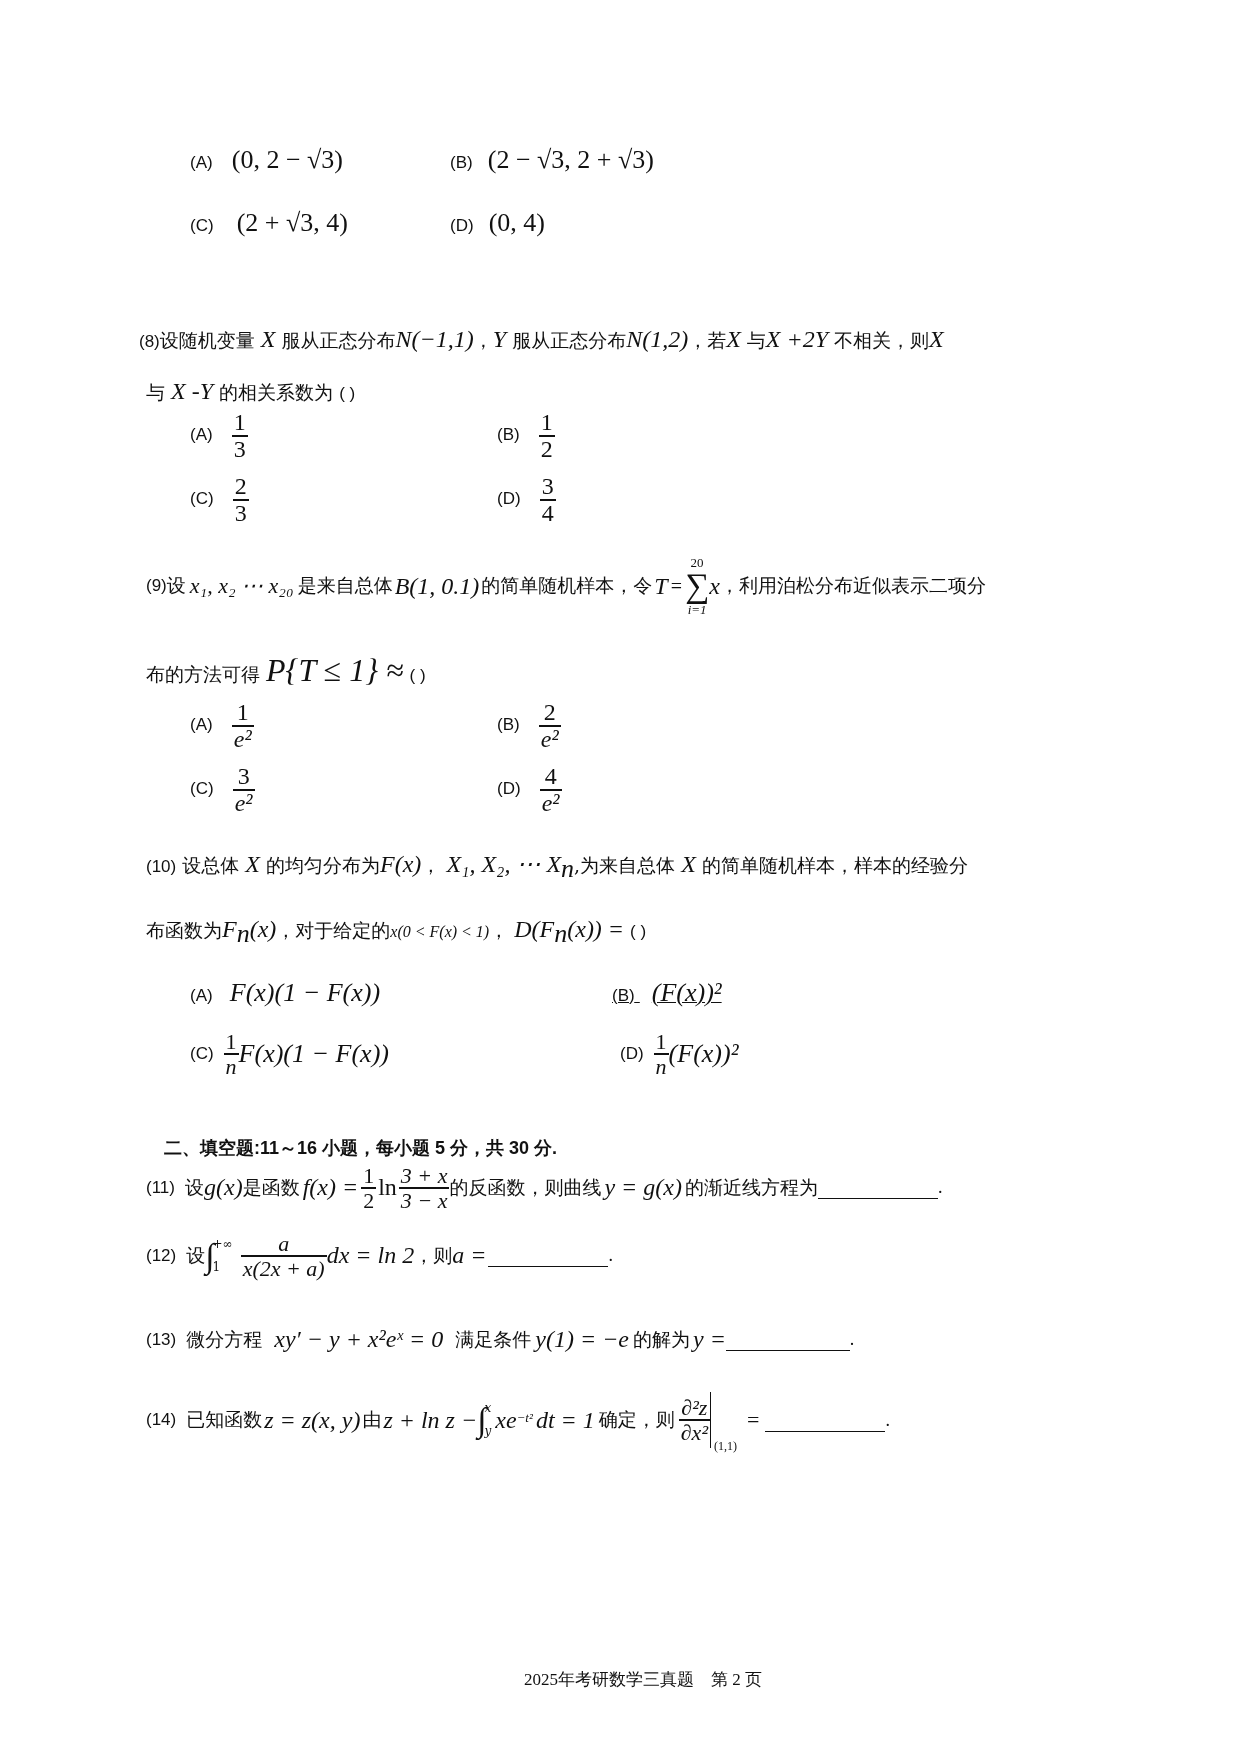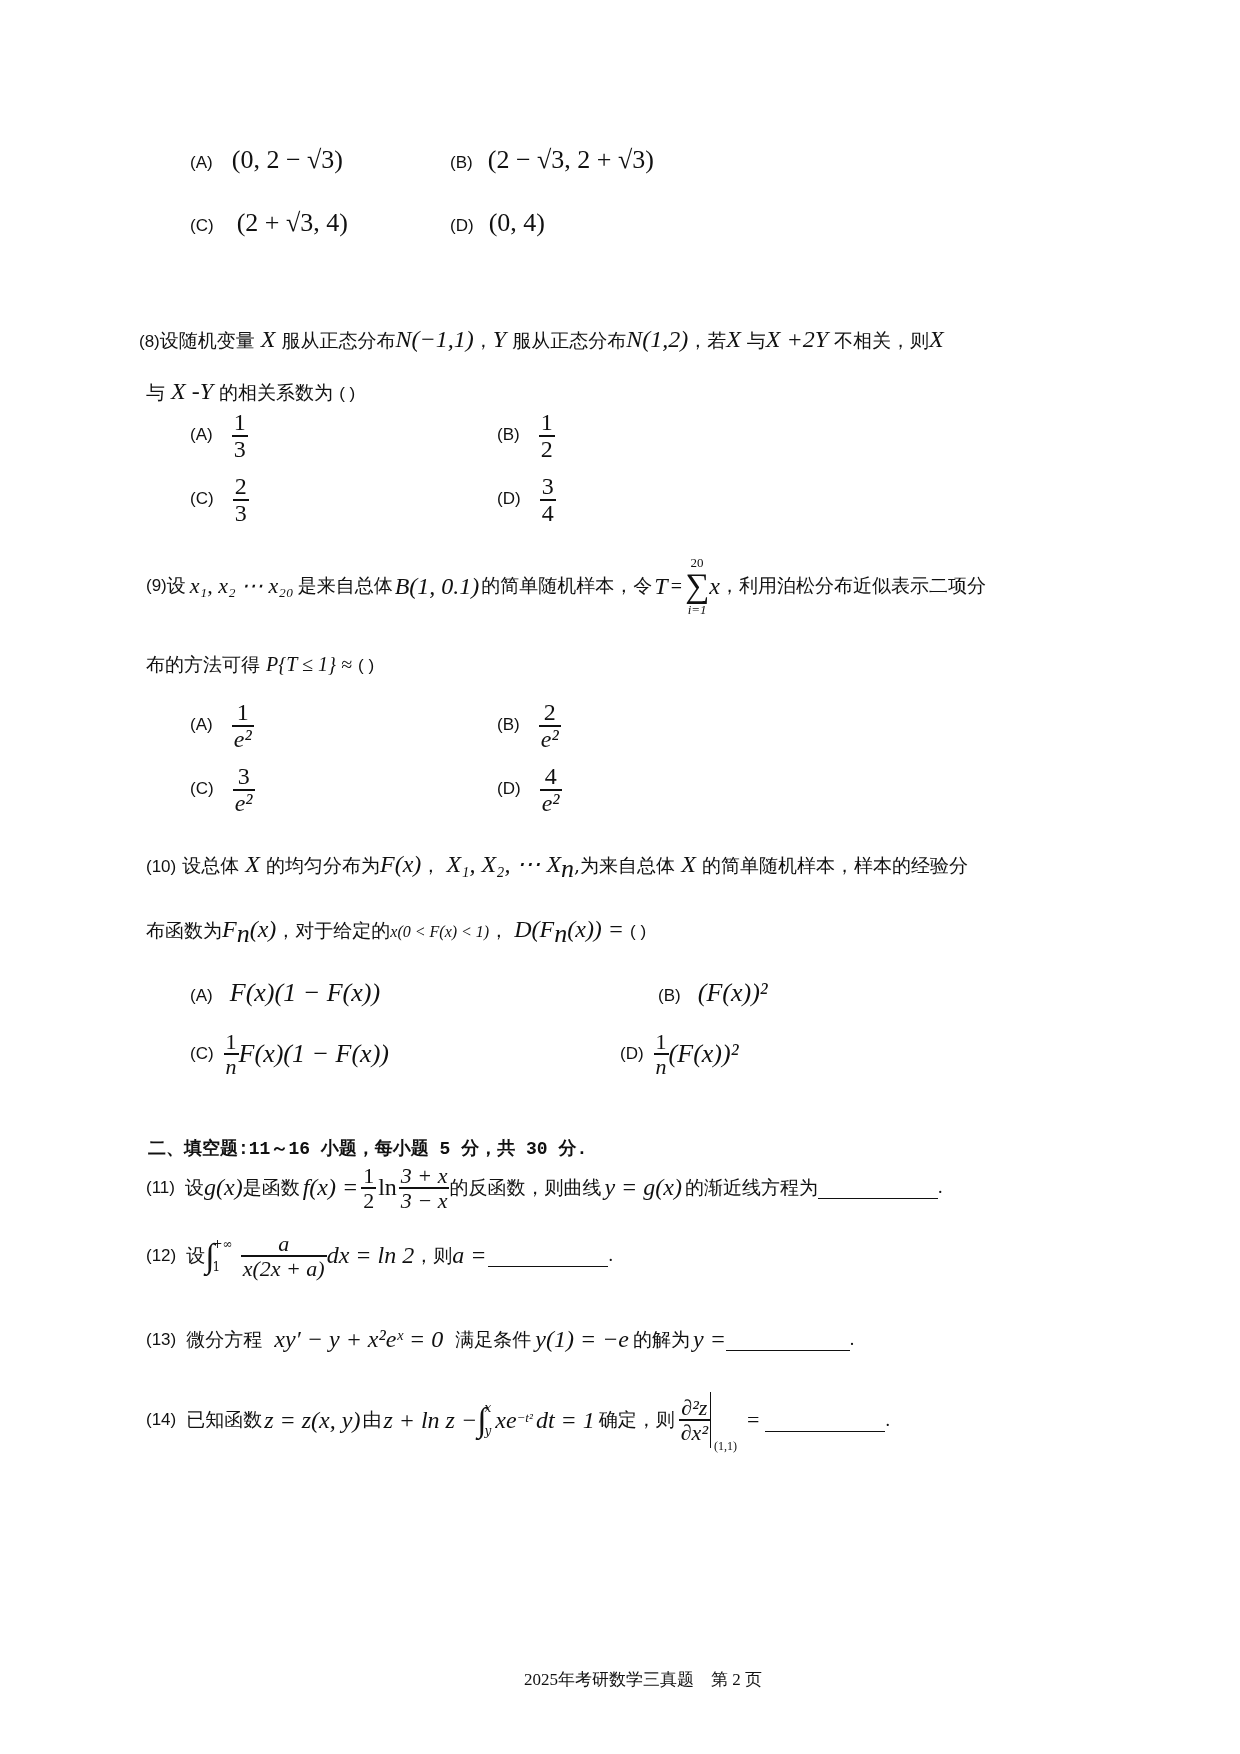--- a/index.html
+++ b/index.html
@@ -110,21 +110,21 @@
   <span class="sum">
     <span class="top">20</span>
     <span class="sig">∑</span>
     <span class="bot mi">i=1</span>
   </span>
   <span class="math mi" style="font-size:24px;">x</span>
   <span>，利用泊松分布近似表示二项分</span>
 </div>
 <div class="abs cn" style="left:146px; top:652px;">
   <span>布的方法可得</span>
-  <span class="math mi" style="font-size:20px;">P{T ≤ 1} ≈</span>
+  <span class="math mi" style="font-size:32px;">P{T ≤ 1} ≈</span>
   <span class="paren">(      )</span>
 </div>
 <div class="abs" style="left:190px; top:700px;">
   <span class="lbl">(A)</span>
   <span class="frac" style="margin-left:14px;">
       <span class="num">1</span>
       <span class="bar"></span>
       <span class="den mi">e²</span>
     </span>
 </div>
@@ -164,21 +164,21 @@
 </div>
 <div class="abs cn" style="left:146px; top:916px;">
   <span>布函数为</span><span class="math mi" style="font-size:24px;">F</span><sub class="math mi">n</sub><span class="math mi" style="font-size:24px;">(x)</span><span>，对于给定的</span><span class="math mi" style="font-size:16px;">x(0 &lt; F(x) &lt; 1)</span><span>，</span>
   <span class="math mi" style="font-size:24px;">D(F</span><sub class="math mi">n</sub><span class="math mi" style="font-size:24px;">(x)) =</span>
   <span class="paren">(      )</span>
 </div>
 <div class="abs" style="left:190px; top:978px;">
   <span class="lbl">(A)</span>
   <span class="math mi" style="margin-left:12px;">F(x)(1 − F(x))</span>
 </div>
-<div class="abs" style="left:658px; top:978px;">
+<div class="abs" style="left:612px; top:978px;text-decoration:underline;">
   <span class="lbl">(B)</span>
   <span class="math mi" style="margin-left:12px;">(F(x))²</span>
 </div>
 <div class="abs" style="left:190px; top:1030px; display:flex; align-items:center;">
   <span class="lbl">(C)</span>
   <span class="frac sm" style="margin-left:10px;">
       <span class="num">1</span>
       <span class="bar"></span>
       <span class="den mi">n</span>
     </span>
@@ -187,21 +187,21 @@
 <div class="abs" style="left:620px; top:1030px; display:flex; align-items:center;">
   <span class="lbl">(D)</span>
   <span class="frac sm" style="margin-left:10px;">
       <span class="num">1</span>
       <span class="bar"></span>
       <span class="den mi">n</span>
     </span>
   <span class="math mi">(F(x))²</span>
 </div>
 
-<div class="abs heading" style="left:148px; top:1136px;font-family:Liberation Mono, monospace;">二、填空题:11～16 小题，每小题 5 分，共 30 分.</div>
+<div class="abs heading" style="left:164px; top:1136px;">二、填空题:11～16 小题，每小题 5 分，共 30 分.</div>
 
 <div class="abs cn" style="left:146px; top:1164px; display:flex; align-items:center;">
   <span class="qnum">(11)</span>
   <span style="margin-left:10px;">设</span>
   <span class="math mi" style="font-size:24px;">g(x)</span>
   <span>是函数</span>
   <span class="math mi" style="font-size:24px; margin:0 3px;">f(x) =</span>
   <span class="frac sm">
       <span class="num">1</span>
       <span class="bar"></span>

